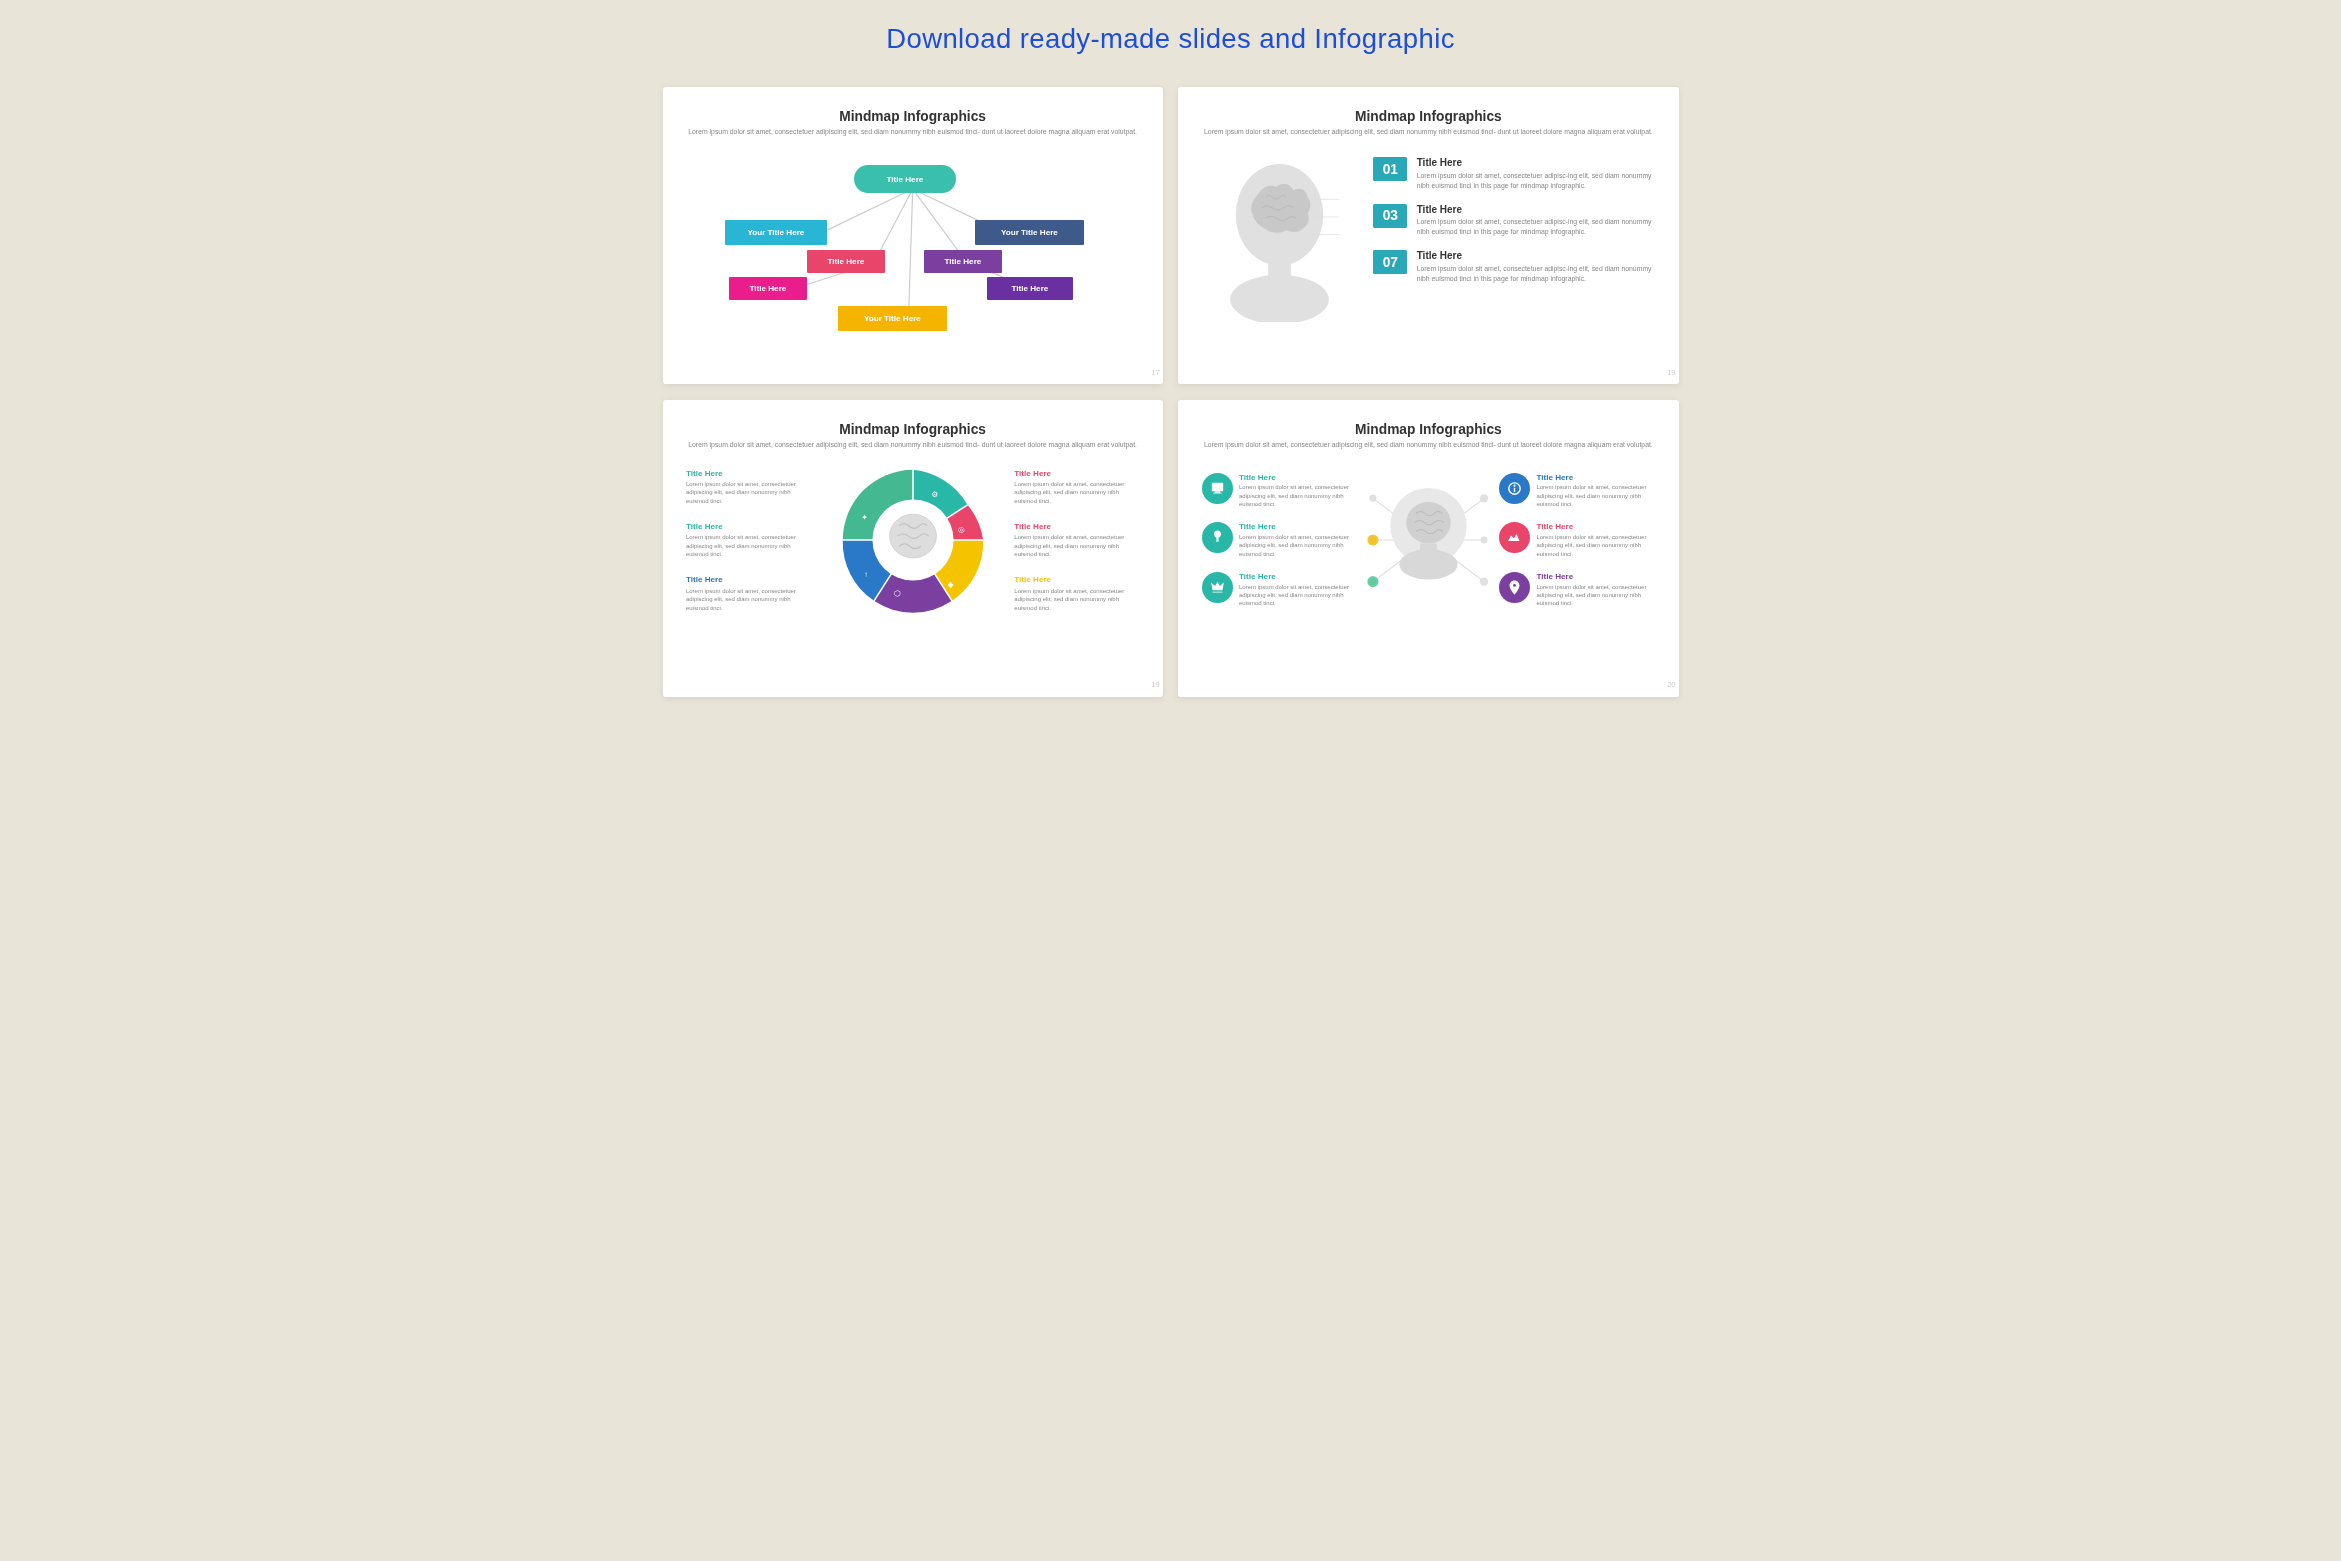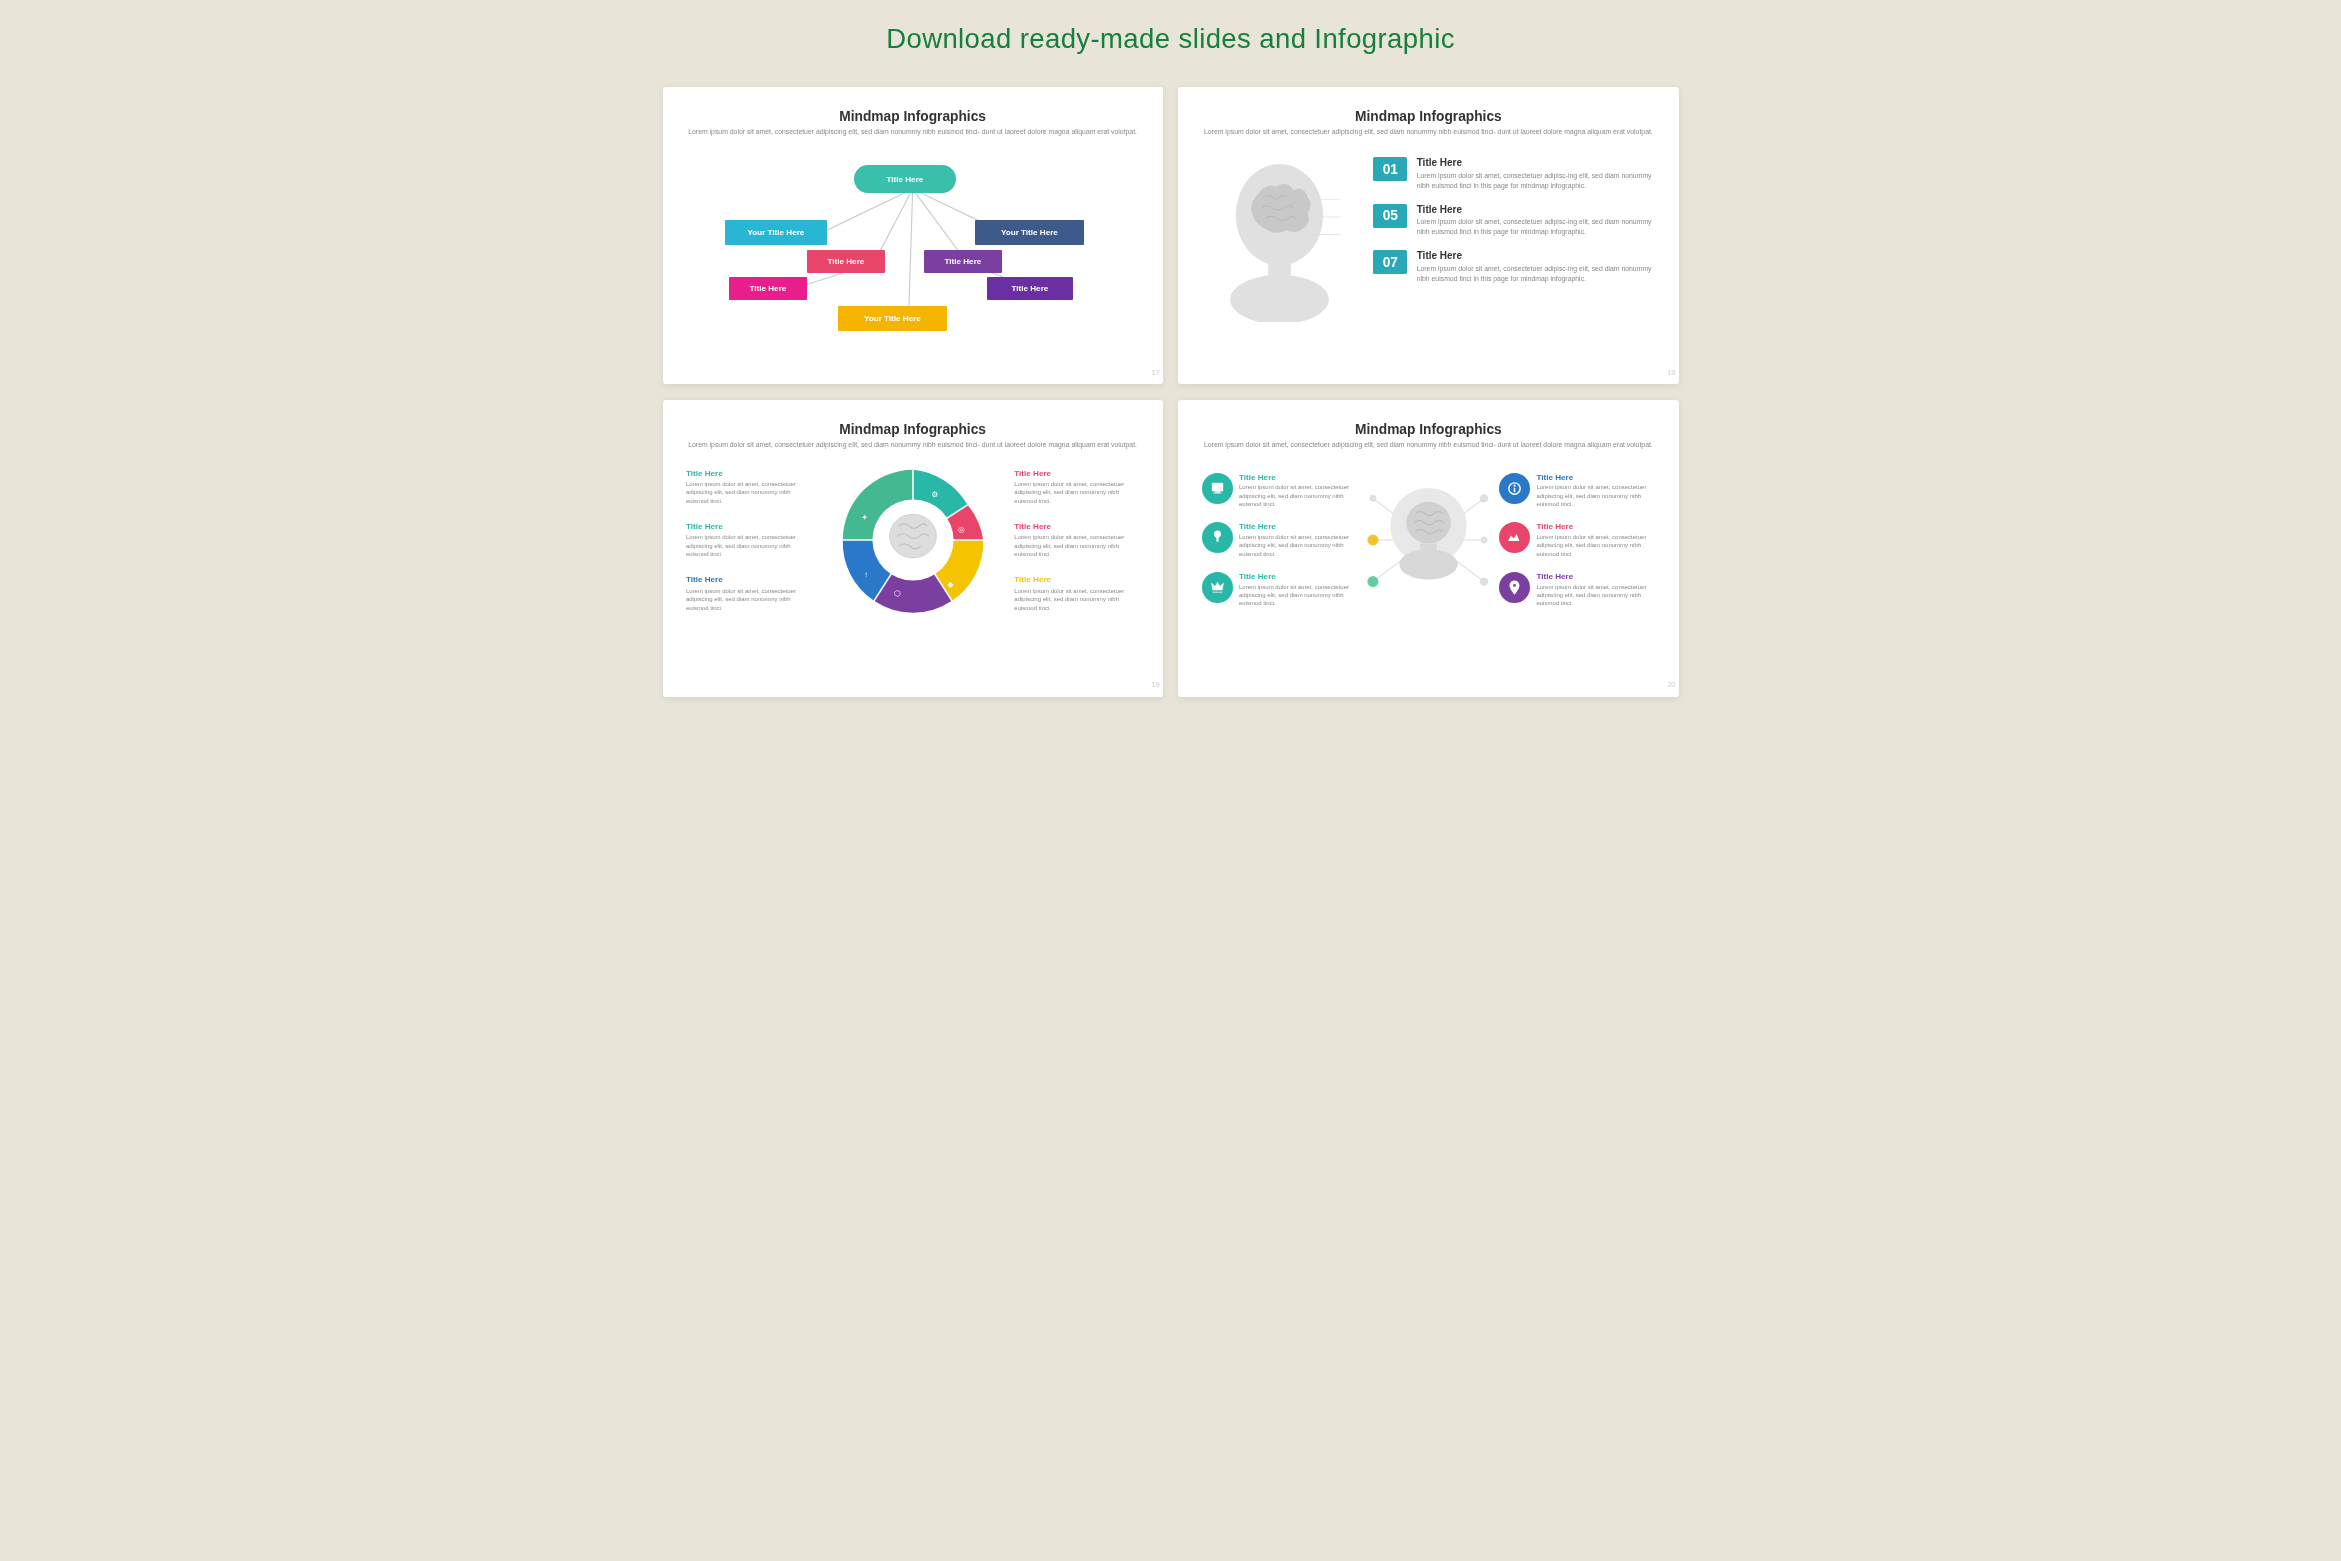--- a/index.html
+++ b/index.html
@@ -5,21 +5,21 @@
     * { box-sizing: border-box; margin: 0; padding: 0; }
     body {
       background-color: #e8e4d8;
       font-family: 'Arial', sans-serif;
       min-height: 100vh;
       padding: 23.4px 15.6px;
     }
     .page-title {
       text-align: center;
       font-size: 2.2rem;
-      color: #15803d;
+      color: #1d4ed8;
       font-weight: 300;
       margin-bottom: 32px;
       letter-spacing: 0.4px;
     }
     .slides-grid {
       display: grid;
       grid-template-columns: 1fr 1fr;
       grid-template-rows: auto auto;
       gap: 15.6px;
       max-width: 1016px;
@@ -280,21 +280,21 @@
 
       <div class="list-items">
         <div class="list-item-row">
           <div class="number-badge">01</div>
           <div class="list-item-text">
             <h4>Title Here</h4>
             <p>Lorem ipsum dolor sit amet, consectetuer adipisc-ing elit, sed diam nonummy nibh euismod tinci in this page for mindmap infographic.</p>
           </div>
         </div>
         <div class="list-item-row">
-          <div class="number-badge">05</div>
+          <div class="number-badge">03</div>
           <div class="list-item-text">
             <h4>Title Here</h4>
             <p>Lorem ipsum dolor sit amet, consectetuer adipisc-ing elit, sed diam nonummy nibh euismod tinci in this page for mindmap infographic.</p>
           </div>
         </div>
         <div class="list-item-row">
           <div class="number-badge">07</div>
           <div class="list-item-text">
             <h4>Title Here</h4>
             <p>Lorem ipsum dolor sit amet, consectetuer adipisc-ing elit, sed diam nonummy nibh euismod tinci in this page for mindmap infographic.</p>

